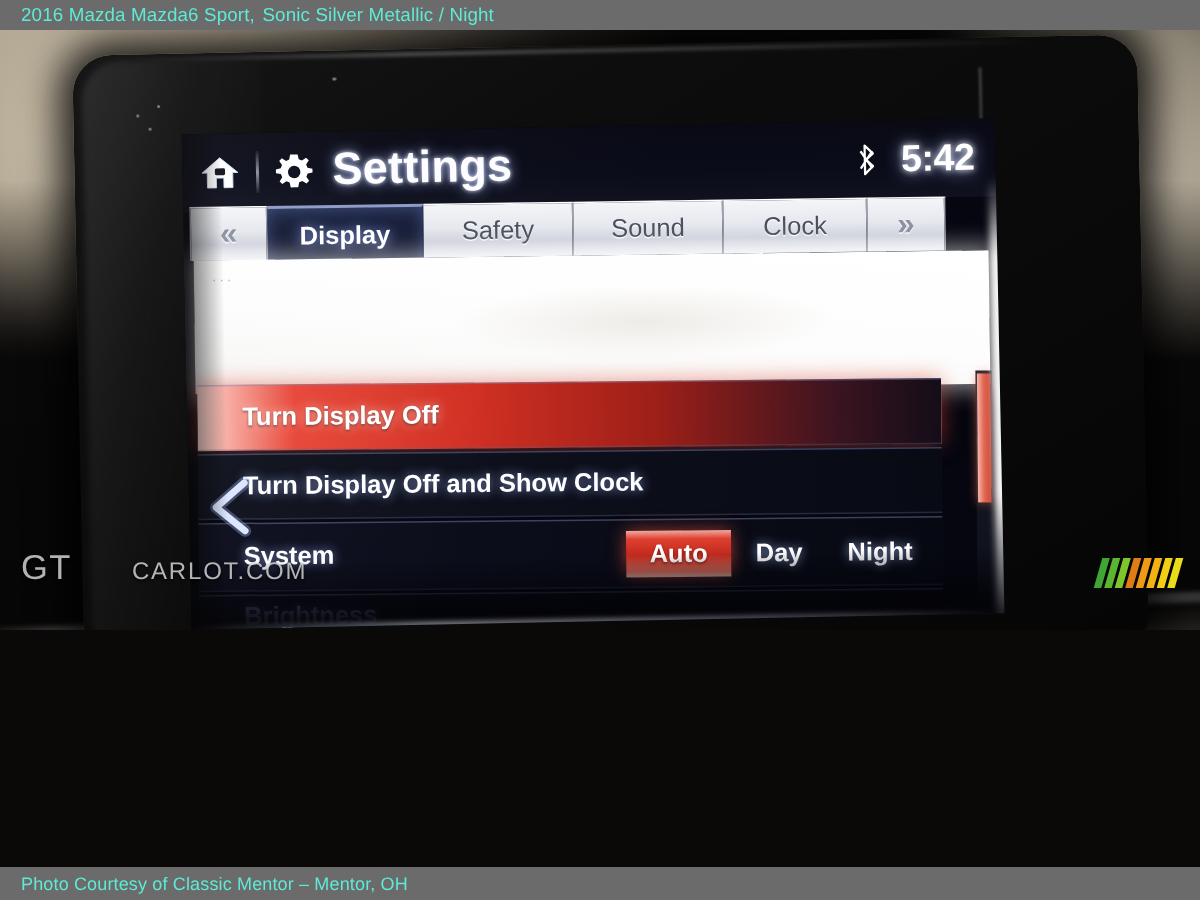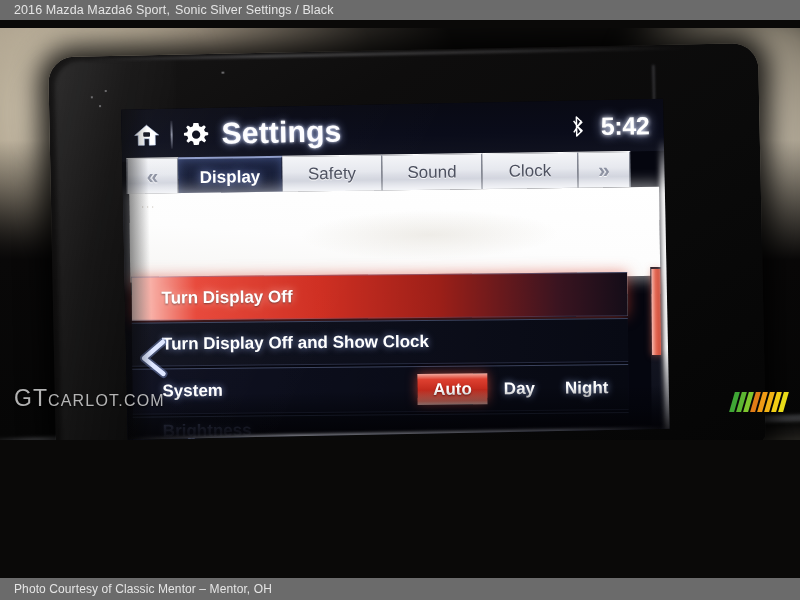--- a/index.html
+++ b/index.html
@@ -13,35 +13,35 @@
     position: relative;
     width: 800px; height: 600px;
     overflow: hidden;
     background: #0a0908;
   }
 
   
   .caption-bar {
     position: absolute; left: 0; width: 800px;
     background: #6b6b6b;
-    color: #e5e5e5;
+    color: #5eead4;
     font-size: 12.5px;
     letter-spacing: .1px;
     display: flex; align-items: center;
     padding-left: 14px;
     box-sizing: border-box;
     z-index: 40;
   }
   #caption-top { top: 0; height: 20px; }
   #caption-bottom { bottom: 0; height: 22px; font-size: 12px; }
   .caption-sep { display:inline-block; width:5px; }
 
   
   #photo {
-    position: absolute; top: 28px; left: 0;
+    position: absolute; top: 8px; left: 0;
     width: 800px; height: 412px;
     overflow: hidden;
     background:
       radial-gradient(ellipse 400px 240px at 60px 60px, #cfc3ae 0%, #9d917f 42%, #2a2723 80%, #0c0b0a 100%),
       #090807;
   }
   
   .bg-blur-l {
     position:absolute; left:-60px; top:-10px; width:260px; height:240px;
     background: radial-gradient(ellipse at 50% 40%, #d8cdb8 0%, #b4a994 45%, rgba(40,37,33,0) 78%);
@@ -308,21 +308,21 @@
   #watermark {
     position:absolute; left: 14px; bottom: 28px;
     display:flex; align-items:baseline;
     color: #d9d9d9;
     opacity: .82;
     text-shadow: 0 1px 2px rgba(0,0,0,.9);
     z-index: 45;
     letter-spacing: 1px;
   }
   .wm-gt { font-size: 23px; font-weight: 400; letter-spacing: 1px; }
-  .wm-rest { font-size: 16px; font-weight: 400; letter-spacing: 1.2px; }
+  .wm-rest { font-size: 16px; font-weight: 400; letter-spacing: 1.2px; margin-left: 40px; }
 
   #brand-bars {
     position:absolute; right: 14px; bottom: 28px;
     display:flex; gap: 2px; height: 22px; align-items:flex-end;
     z-index: 45;
   }
   .bar { width: 5px; height: 20px; transform: skewX(-16deg); }
 </style>
 </head>
 <body>
@@ -443,20 +443,20 @@
       <span class="bar" style="background:#ef9a15"></span>
       <span class="bar" style="background:#f0b214"></span>
       <span class="bar" style="background:#f2cf14"></span>
       <span class="bar" style="background:#e9dc18"></span>
     </div>
   </div>
 
   <div class="caption-bar" id="caption-top">
     <span>2016 Mazda Mazda6 Sport,</span>
     <span class="caption-sep"></span>
-    <span>Sonic Silver Settings / Black</span>
+    <span>Sonic Silver Metallic / Night</span>
   </div>
 
   <div class="caption-bar" id="caption-bottom">
     <span>Photo Courtesy of Classic Mentor – Mentor, OH</span>
   </div>
 
 </div>
 
 </body></html>

